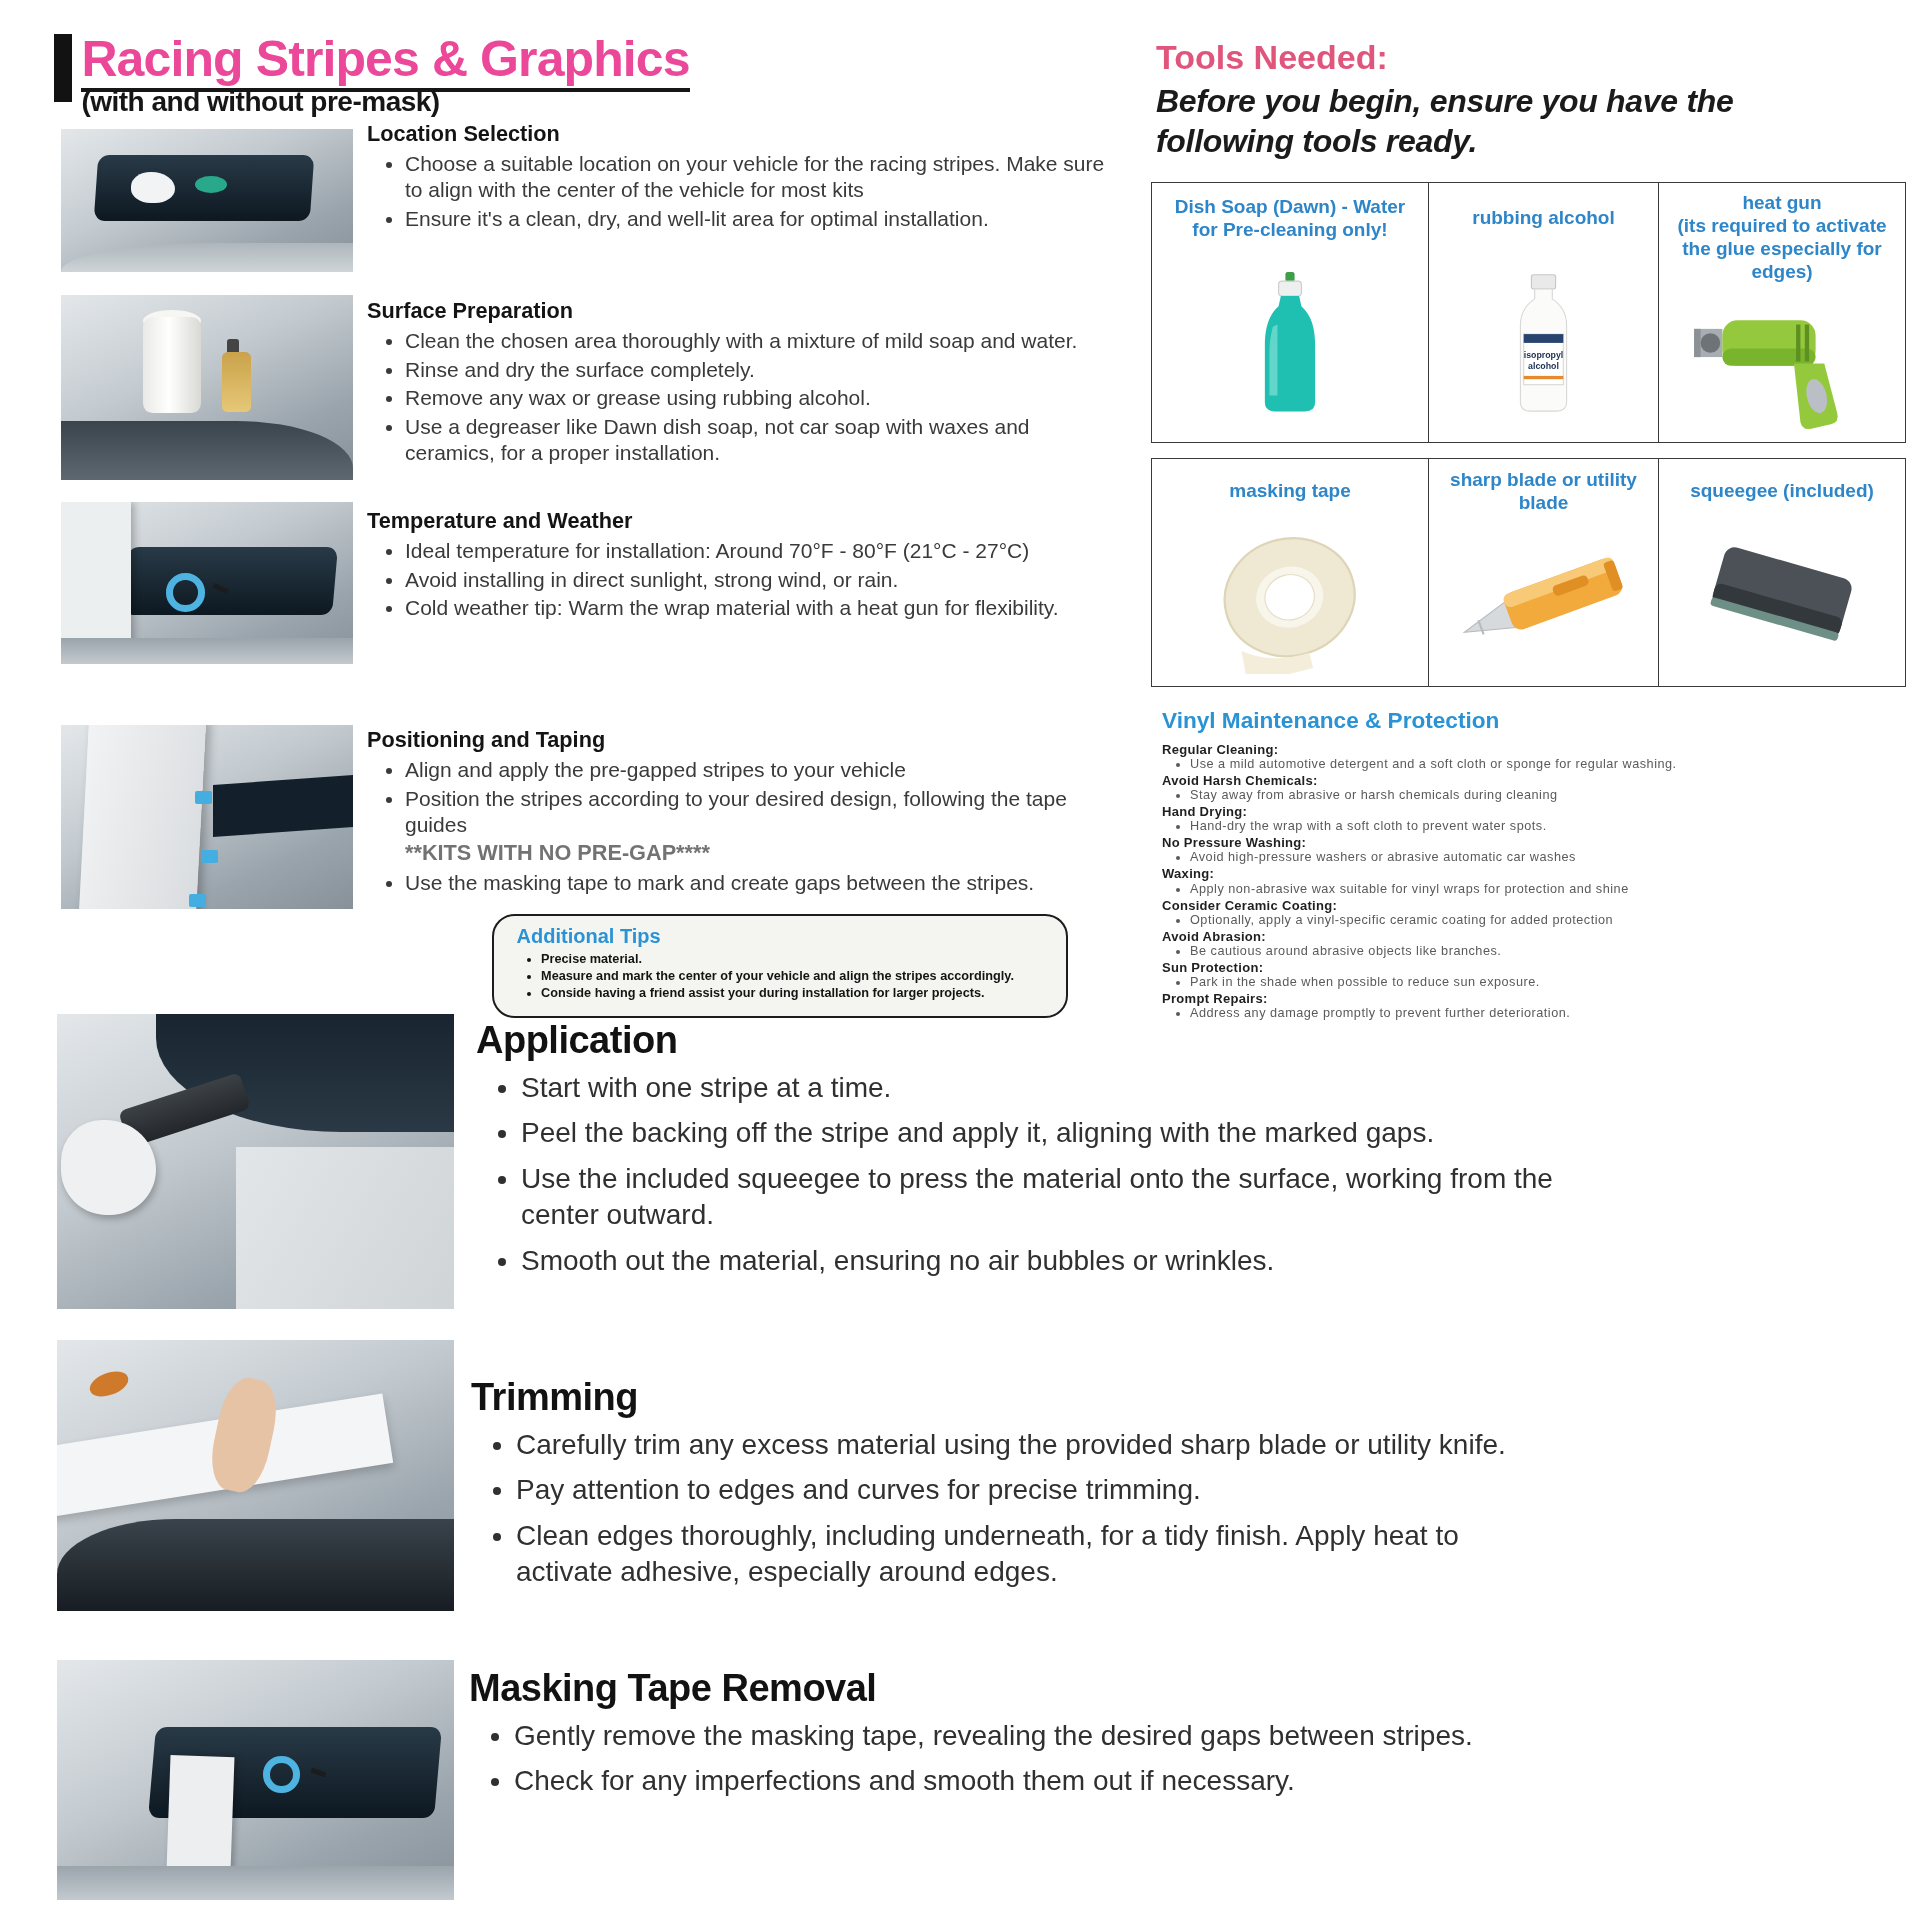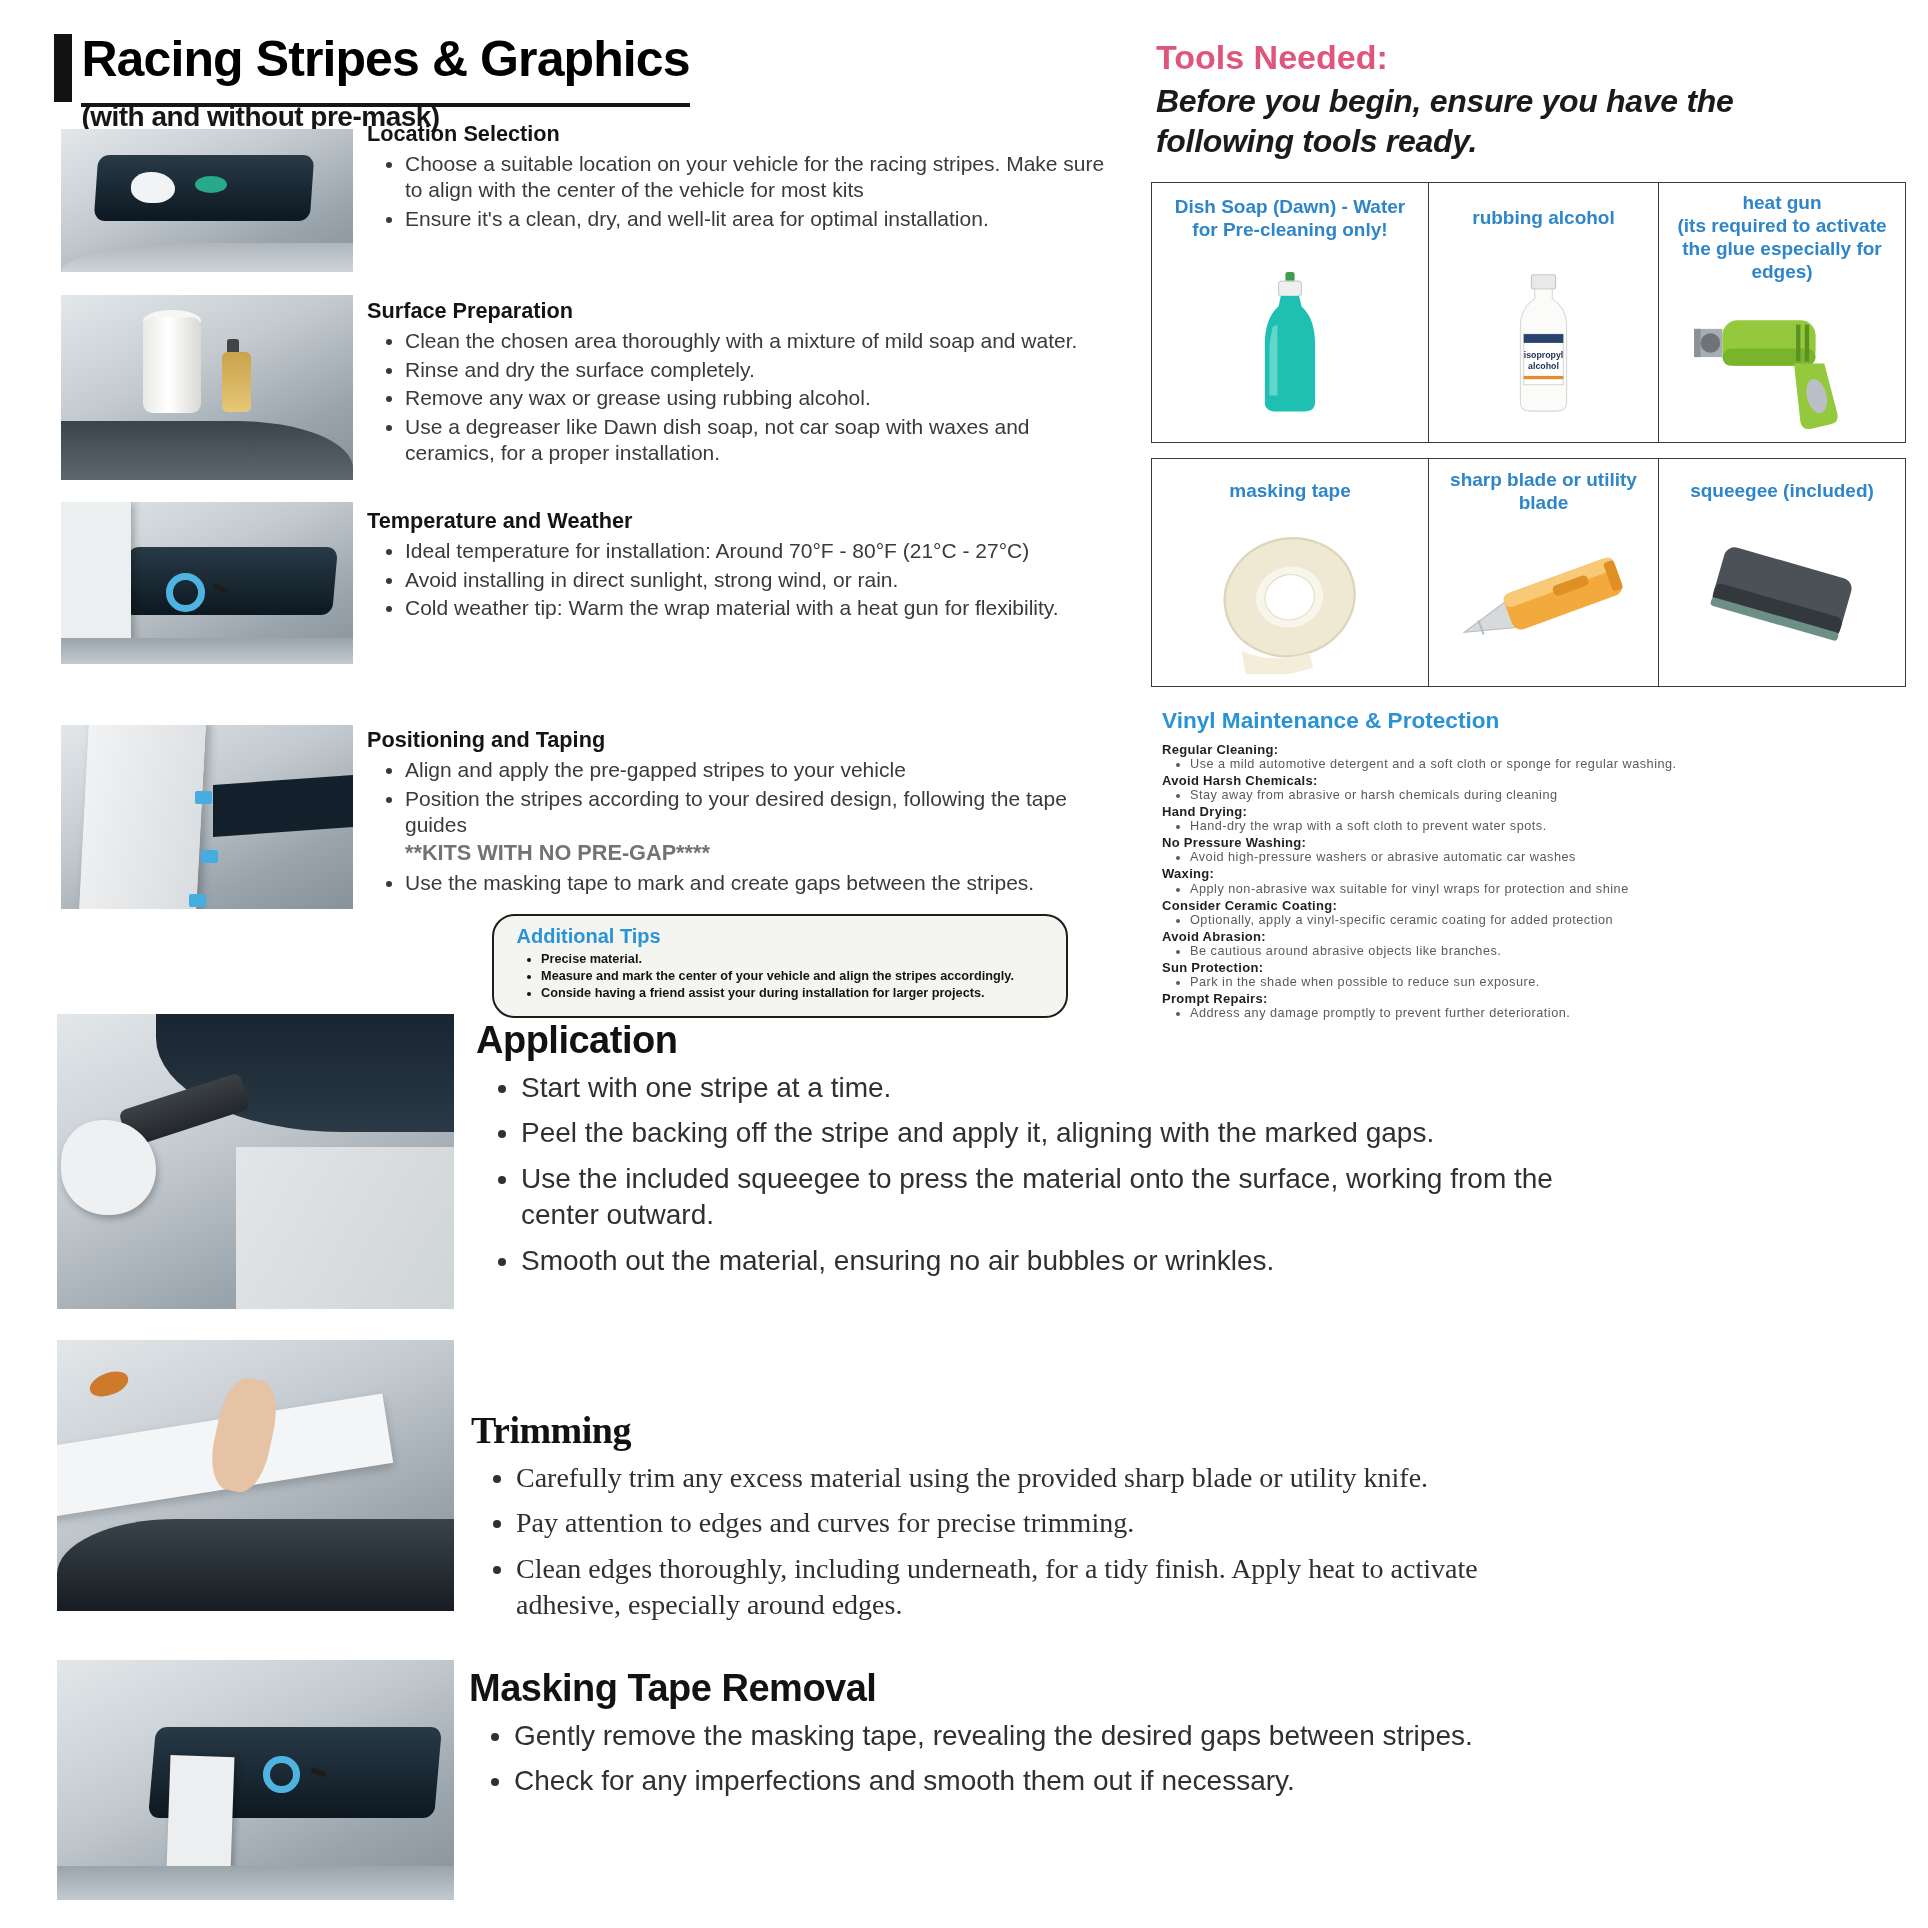--- a/index.html
+++ b/index.html
@@ -3,21 +3,21 @@
 <meta charset="utf-8">
 <style>
   html,body{margin:0;padding:0;background:#ffffff;}
   .page{position:relative;width:1928px;height:1928px;background:#ffffff;overflow:hidden;
         font-family:"Liberation Sans",sans-serif;color:#1a1a1a;}
 
   
   .hdr{position:absolute;left:54px;top:34px;display:flex;align-items:flex-start;}
   .hdr-bar{width:18px;height:68px;background:#121212;margin-right:9.4px;}
   .hdr h1{margin:0;font-size:50px;line-height:1.0;font-weight:bold;letter-spacing:-0.9px;
-          color:#000000;border-bottom:4.7px solid #161616;padding-bottom:19px;display:inline-block;}
+          color:#ec4899;border-bottom:4.7px solid #161616;padding-bottom:4px;display:inline-block;}
   .hdr .sub{margin-top:-5.6px;font-size:28px;font-weight:bold;color:#161616;letter-spacing:-0.5px;}
 
   
   .photo{position:absolute;overflow:hidden;background:linear-gradient(155deg,#e3e7ea 0%,#c4cbd0 40%,#9aa4ac 75%,#87919a 100%);}
   .ph-el{position:absolute;}
   .tray{background:linear-gradient(180deg,#283a47,#0d1821);border-radius:11.3px;}
   .ring{border-radius:50%;background:transparent;}
 
   
   .step-text{position:absolute;width:744px;}
@@ -307,21 +307,21 @@
   <div class="big" style="left:476px;top:1019px;">
     <h2>Application</h2>
     <ul>
       <li>Start with one stripe at a time.</li>
       <li>Peel the backing off the stripe and apply it, aligning with the marked gaps.</li>
       <li>Use the included squeegee to press the material onto the surface, working from the center outward.</li>
       <li>Smooth out the material, ensuring no air bubbles or wrinkles.</li>
     </ul>
   </div>
 
-  <div class="big" style="left:471px;top:1408px;font-family:Liberation Serif, serif;">
+  <div class="big" style="left:471px;top:1376px;">
     <h2>Trimming</h2>
     <ul>
       <li>Carefully trim any excess material using the provided sharp blade or utility knife.</li>
       <li>Pay attention to edges and curves for precise trimming.</li>
       <li>Clean edges thoroughly, including underneath, for a tidy finish. Apply heat to activate adhesive, especially around edges.</li>
     </ul>
   </div>
 
   <div class="big" style="left:469px;top:1667px;">
     <h2>Masking Tape Removal</h2>

